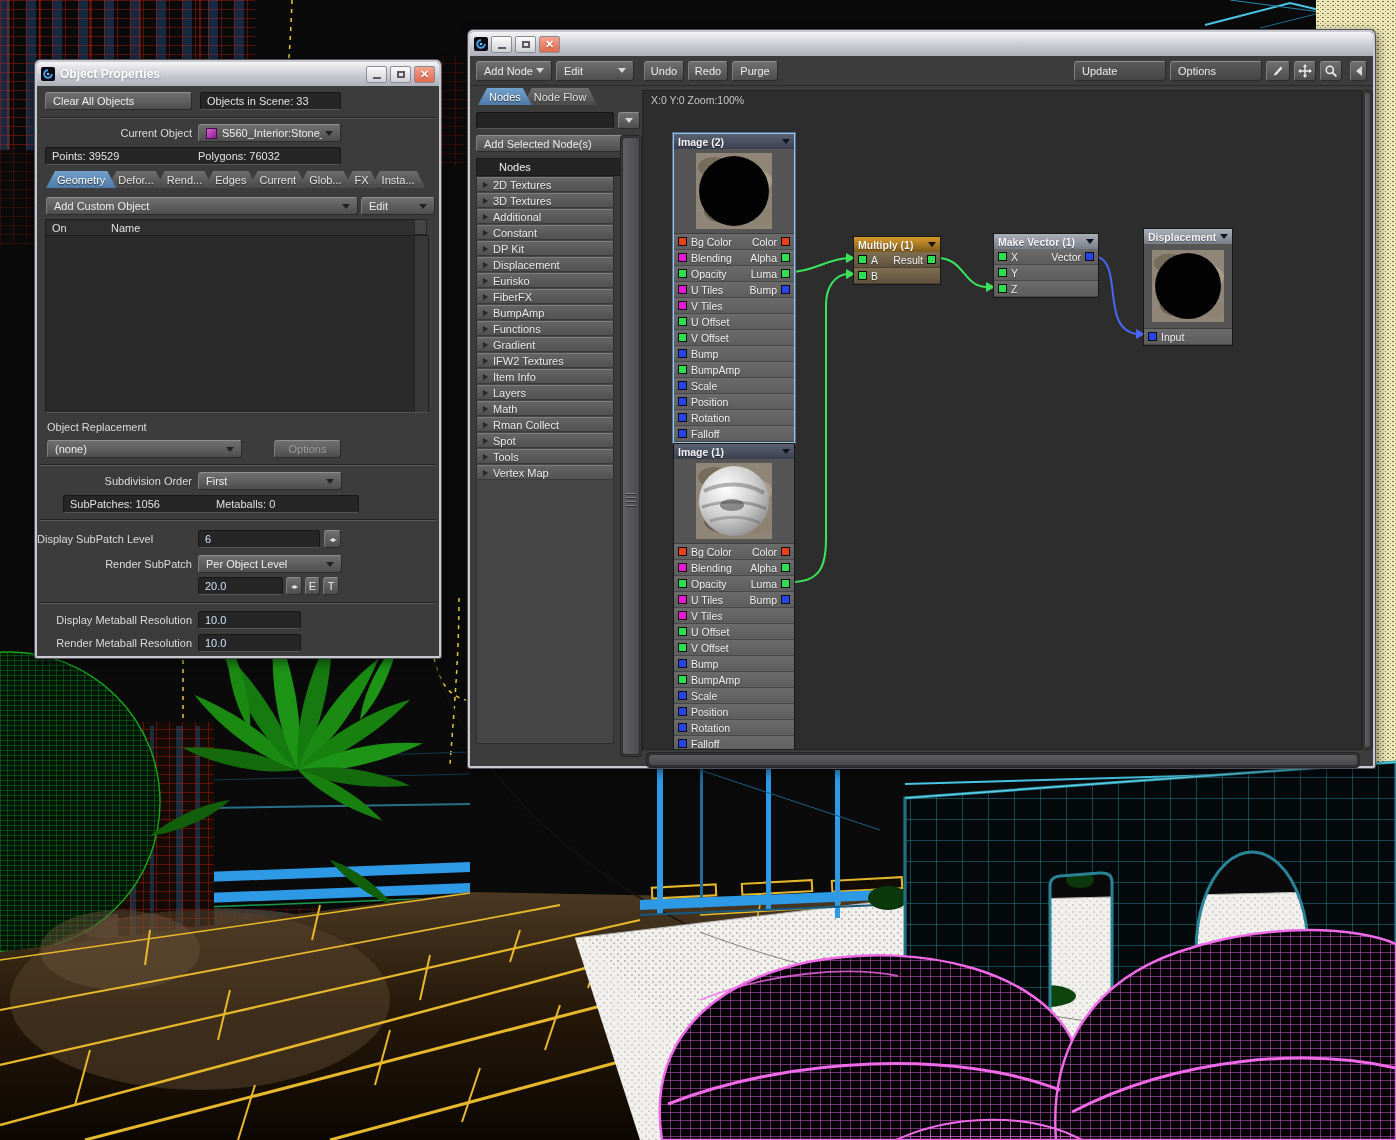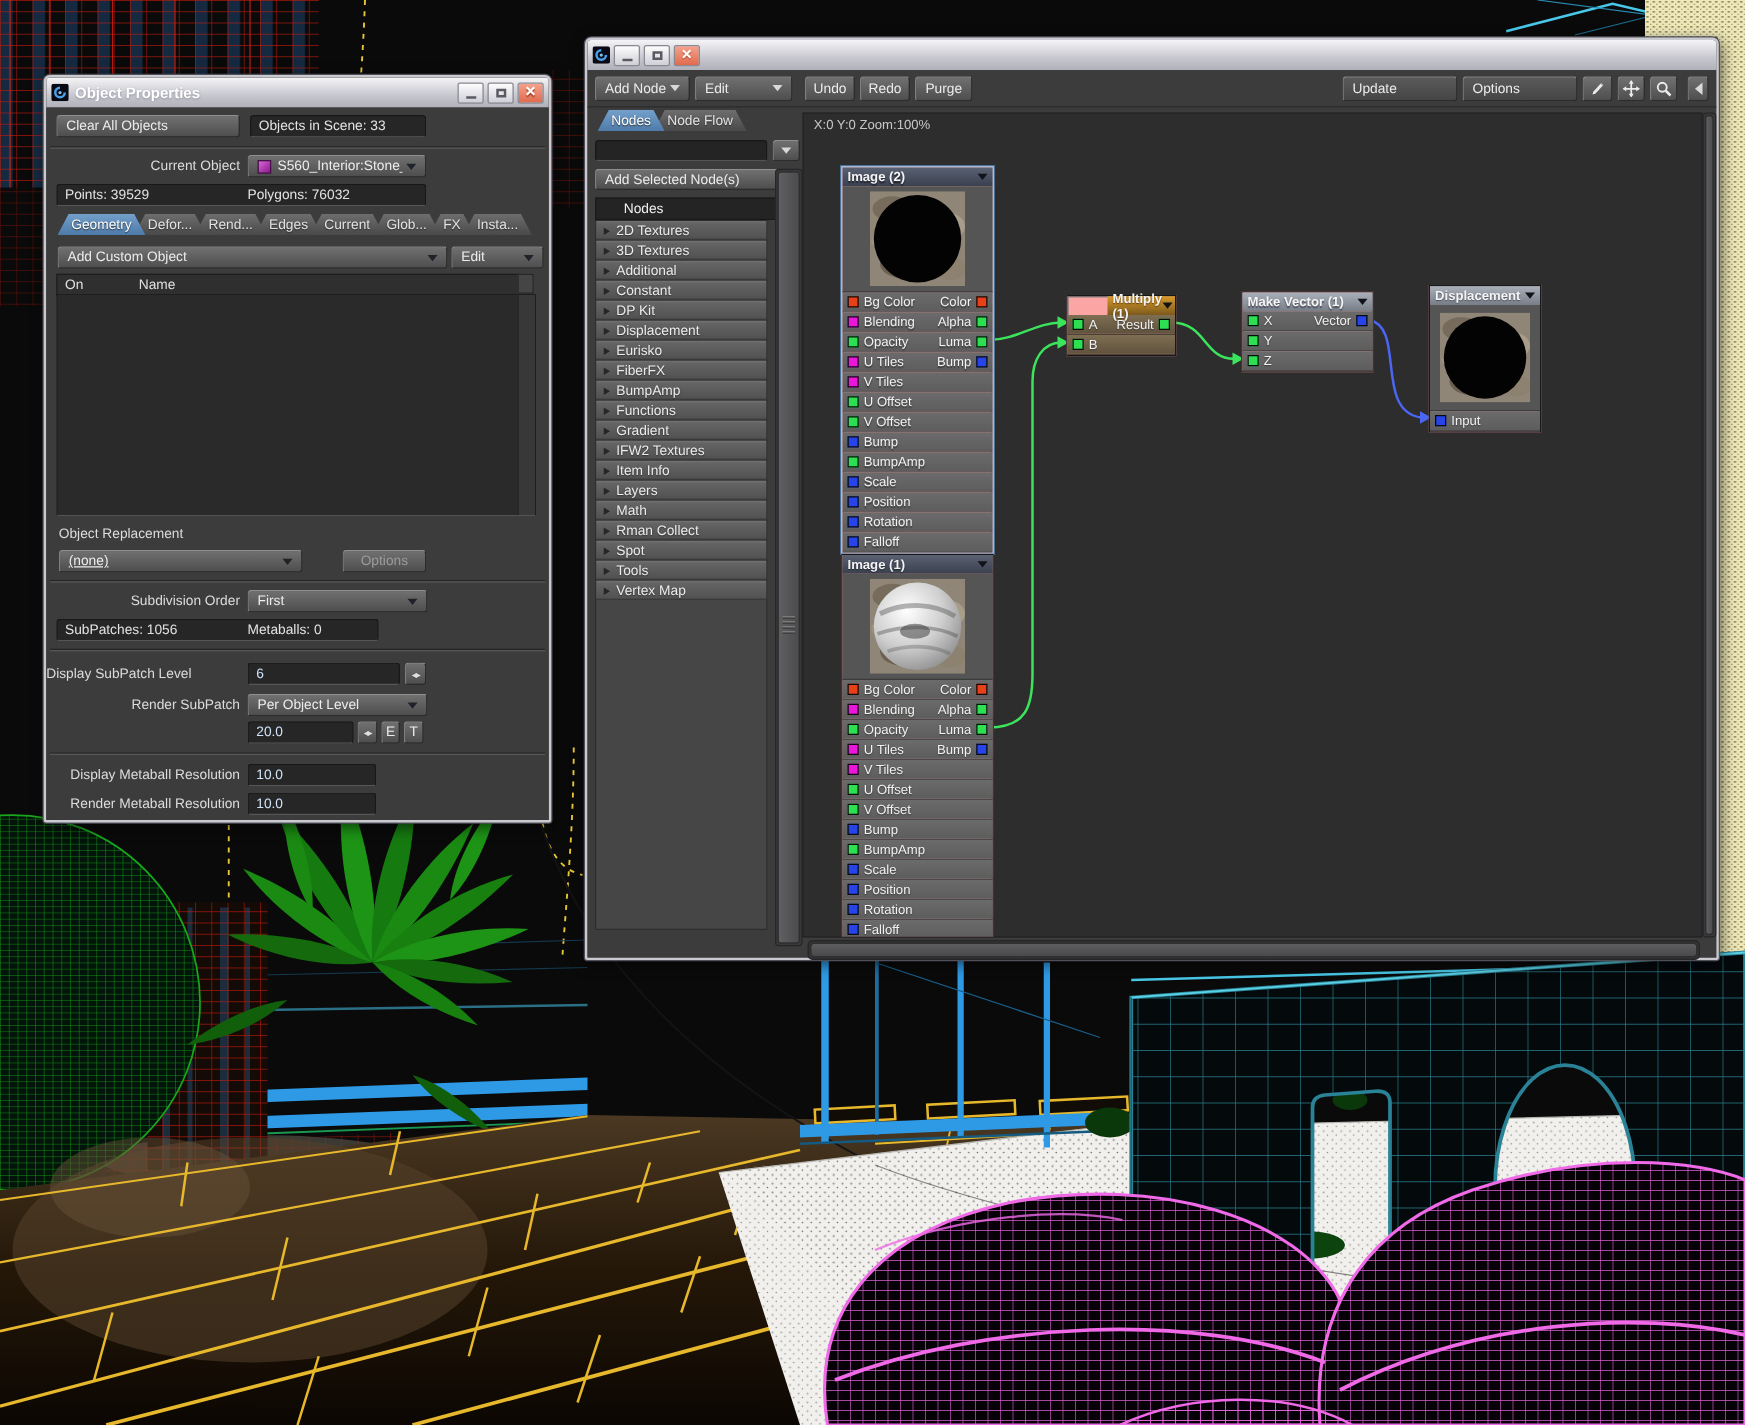--- a/index.html
+++ b/index.html
@@ -78,21 +78,21 @@
   .ne-graph{position:absolute;left:172px;top:34px;width:718px;height:658px;background:#2d2d2e;
        border:1px solid #232323;overflow:hidden;box-sizing:content-box;}
   .gstatus{position:absolute;left:8px;top:3px;font-size:10.5px;color:#c8c8c8;}
 
   
   .gnode{position:absolute;background:#fca5a5;border:1px solid #191919;box-shadow:inset 0 0 0 1px #7e7e7e;}
   .gnode.selected{border:1px solid #9cc2e8;box-shadow:0 0 0 1px #4d7196,inset 0 0 0 1px #7e7e7e;}
   .nhead{height:15px;display:flex;align-items:center;padding:0 4px;font-size:10.5px;font-weight:bold;
        color:#f4f4f4;text-shadow:0 1px 1px #1e222c;background:linear-gradient(#5a6172,#3a404e);}
   .nhead .ddarrow{border-left-width:4px;border-right-width:4px;border-top:5px solid #101318;}
-  .gnode.orange .nhead{background:linear-gradient(#d89a2a,#7c5a1c);text-shadow:0 1px 1px #5a3c10;margin-left:32px;}
+  .gnode.orange .nhead{background:linear-gradient(#d89a2a,#7c5a1c);text-shadow:0 1px 1px #5a3c10;}
   .gnode.gray .nhead{background:linear-gradient(#aab0ba,#787e88);text-shadow:0 1px 1px #4a4e58;}
   .npreview{height:84px;display:flex;align-items:center;justify-content:center;background:#555;
        border-bottom:1px solid #3c3c3c;}
   .prow{height:16px;display:flex;align-items:center;padding:0 3px;
        background:linear-gradient(#6b6b6b,#5d5d5d);border-bottom:1px solid #484848;
        font-size:10.5px;color:#f2f2f2;text-shadow:0 1px 1px #3a3a3a;box-sizing:border-box;}
   .gnode.orange .prow{background:linear-gradient(#7e6e52,#60523e);border-bottom-color:#4a4034;}
   .psq{width:7px;height:7px;border:1px solid #0b0b0b;margin:0 4px 0 1px;flex:none;box-sizing:content-box;}
   .psq.right{margin:0 1px 0 4px;}
   .plbl{white-space:nowrap;}
@@ -366,34 +366,34 @@
     <div class="listhdr abs" style="left:8px;top:133px;width:369px;height:16px;">
       <span style="margin-left:6px;">On</span>
       <span style="position:absolute;left:65px;">Name</span>
     </div>
     <div class="abs" style="left:377px;top:133px;width:13px;height:16px;background:#454545;border:1px solid #282828;box-sizing:border-box;"></div>
     <div class="oplist abs" style="left:8px;top:149px;width:382px;height:176px;">
       <div class="oplist-scroll"></div>
     </div>
 
     <div class="lbl abs" style="left:10px;top:335px;">Object Replacement</div>
-    <div class="btn abs" style="left:10px;top:354px;width:195px;text-decoration:underline;">
+    <div class="btn abs" style="left:10px;top:354px;width:195px;">
       <span>(none)</span>
       <span class="ddarrow"></span>
     </div>
     <div class="btn disabled abs center" style="left:237px;top:354px;width:67px;">Options</div>
     <div class="divider" style="top:378px;"></div>
 
     <div class="lbl abs" style="left:0;top:389px;width:155px;text-align:right;">Subdivision Order</div>
     <div class="btn abs" style="left:161px;top:386px;width:144px;">
       <span>First</span>
       <span class="ddarrow"></span>
     </div>
 
-    <div class="field abs" style="left:8px;top:409px;width:258px;padding:0;text-align:center;">
+    <div class="field abs" style="left:26px;top:409px;width:296px;padding:0;text-align:center;">
       <span style="padding-left:6px;">SubPatches: 1056</span>
       <span style="position:absolute;left:152px;">Metaballs: 0</span>
     </div>
     <div class="divider" style="top:433px;"></div>
 
     <div class="lbl abs" style="left:0;top:447px;width:155px;">Display SubPatch Level</div>
     <div class="field abs" style="left:161px;top:444px;width:122px;">
       <span class="value">6</span>
     </div>
     <div class="btn mini abs" style="left:287px;top:444px;">◂▸</div>

